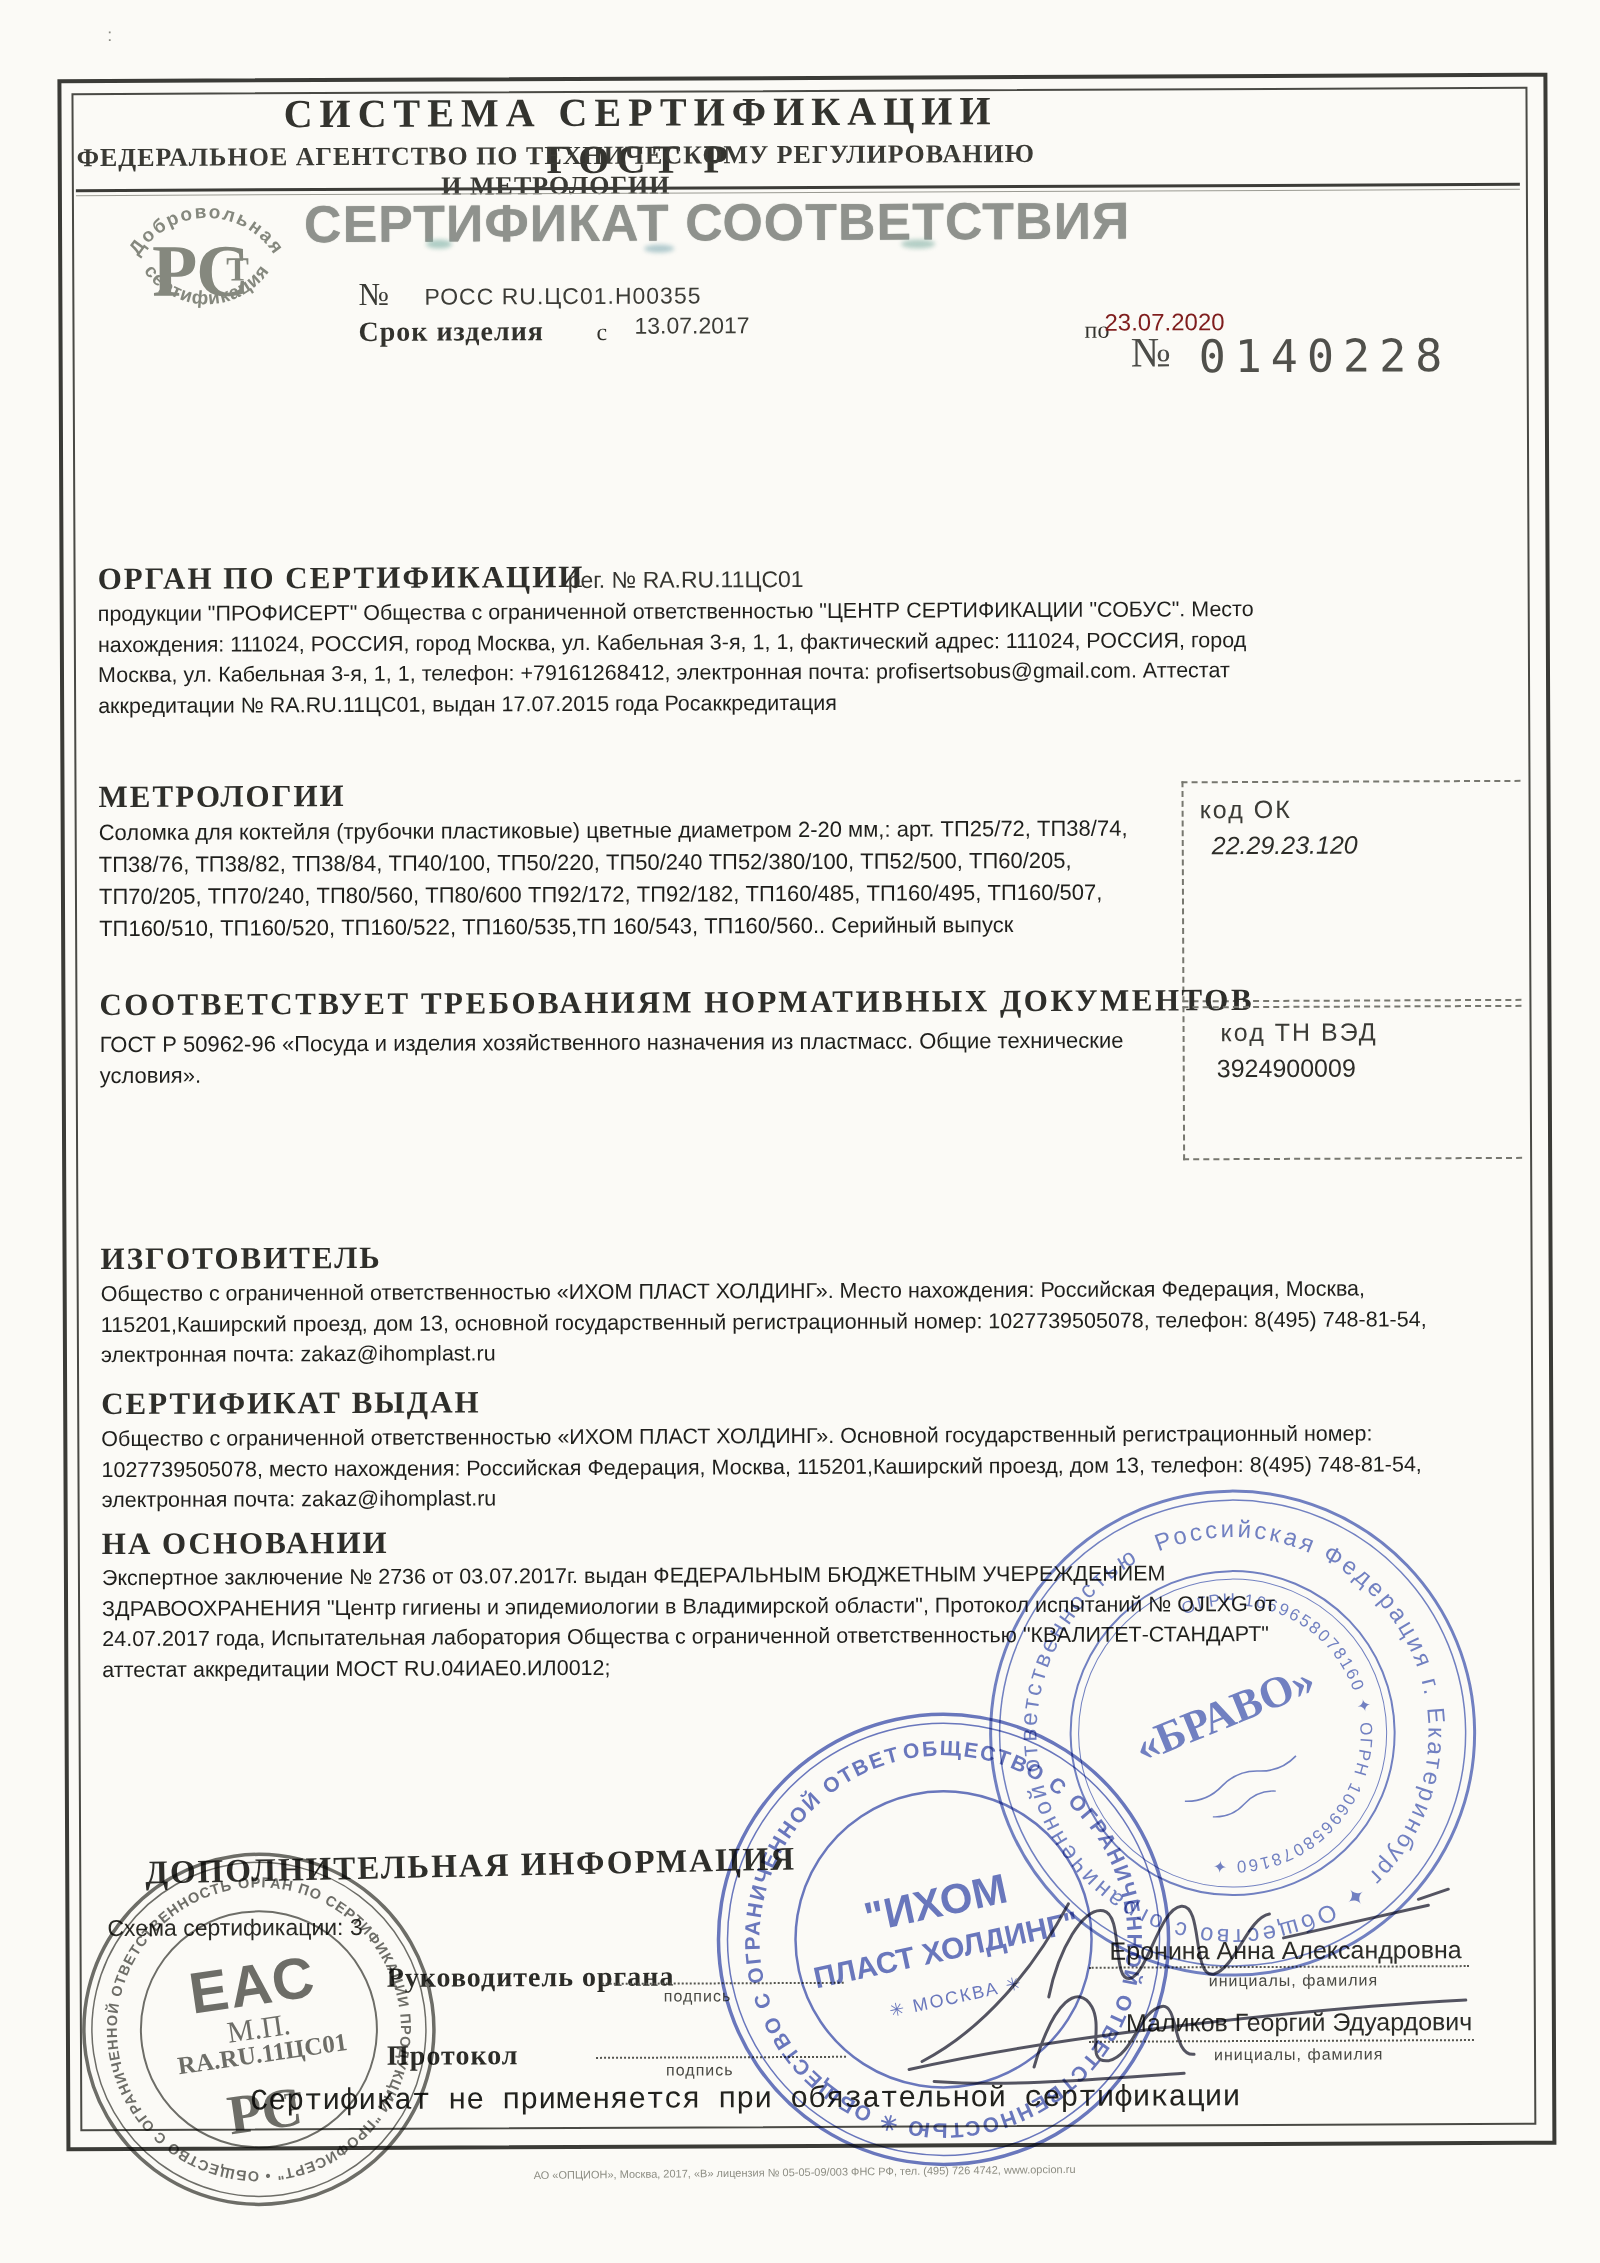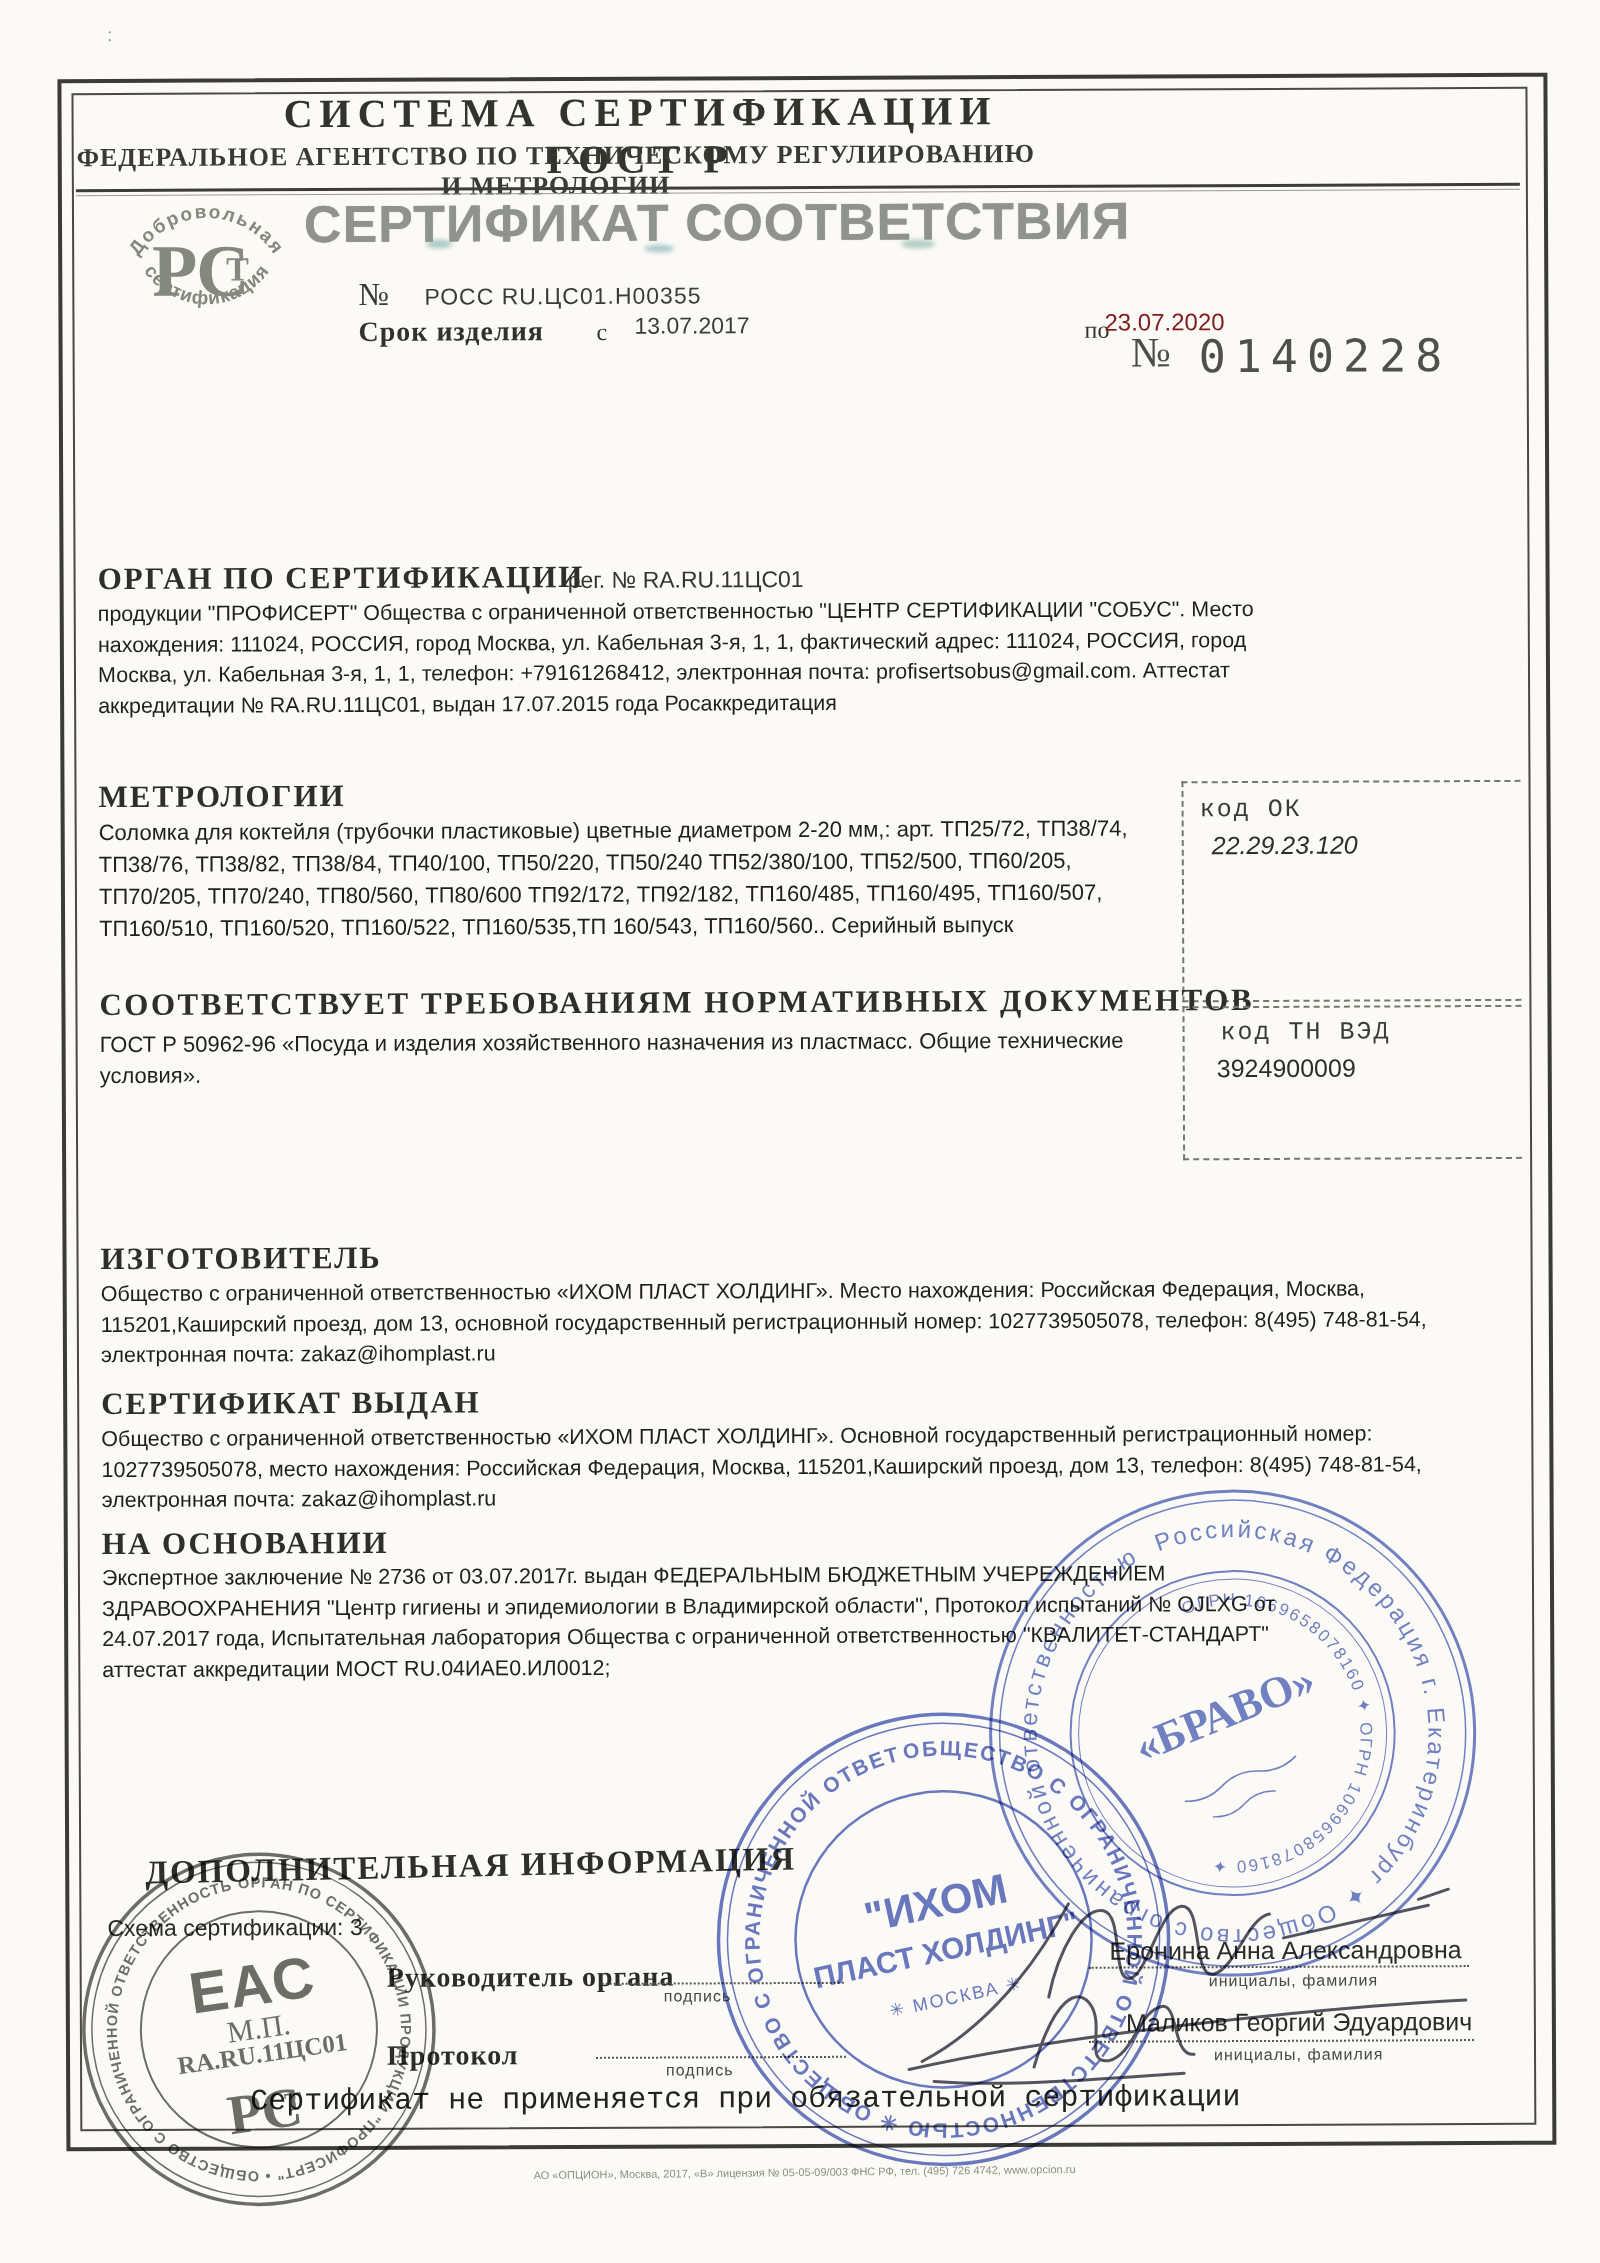--- a/index.html
+++ b/index.html
@@ -11,21 +11,21 @@
   .hdr1{font-family:"Liberation Serif",serif;font-weight:bold;font-size:40px;letter-spacing:7px;color:#33332e;text-align:center;}
   .hdr2{font-family:"Liberation Serif",serif;font-weight:bold;font-size:26px;letter-spacing:1px;color:#3a3a35;text-align:center;}
   .hdr-line{height:3px;background:#3c3c38;}
   .main-title{font-family:"Liberation Sans",sans-serif;font-weight:bold;font-size:52px;letter-spacing:1px;color:#8f928d;white-space:nowrap;text-shadow:0 0 1px #a5a8a2;}
   .fleck{border-radius:50%;filter:blur(2px);opacity:.55;}
   .sec-head{font-family:"Liberation Serif",serif;font-weight:bold;font-size:31px;letter-spacing:2px;color:#2e2e2a;white-space:nowrap;}
   .body-text{font-size:21.5px;line-height:1.42;color:#1f1f1c;}
   .serif{font-family:"Liberation Serif",serif;}
   .mono{font-family:"DejaVu Sans Mono",monospace;}
   .code-box{border-top:2px dashed #77776f;border-left:2px dashed #77776f;border-bottom:2px dashed #77776f;}
-  .code-label{font-family:Liberation Mono, monospace;font-size:25px;letter-spacing:2px;color:#3b3b36;}
+  .code-label{font-family:Liberation Sans, sans-serif;font-size:25px;letter-spacing:2px;color:#3b3b36;}
   .code-value{font-size:25px;color:#2c2c28;}
   .dotline{height:0;border-bottom:2px dotted #55554f;}
   .caption{font-size:16px;color:#4a4a44;letter-spacing:1px;text-align:center;}
   .sig-label{font-family:"Liberation Serif",serif;font-weight:bold;font-size:28px;letter-spacing:1px;color:#2c2c28;white-space:nowrap;}
   .name{font-size:25px;color:#2b2b27;white-space:nowrap;}
   .footer-note{font-family:"Liberation Mono",monospace;font-size:30px;color:#22221e;white-space:nowrap;}
   .print-footer{font-size:11px;color:#8d8d83;text-align:center;white-space:nowrap;transform:rotate(-0.4deg);}
   .stamp{mix-blend-mode:multiply;}
   svg text{font-family:"Liberation Sans",sans-serif;}
   .st-serif{font-family:"Liberation Serif",serif;}

